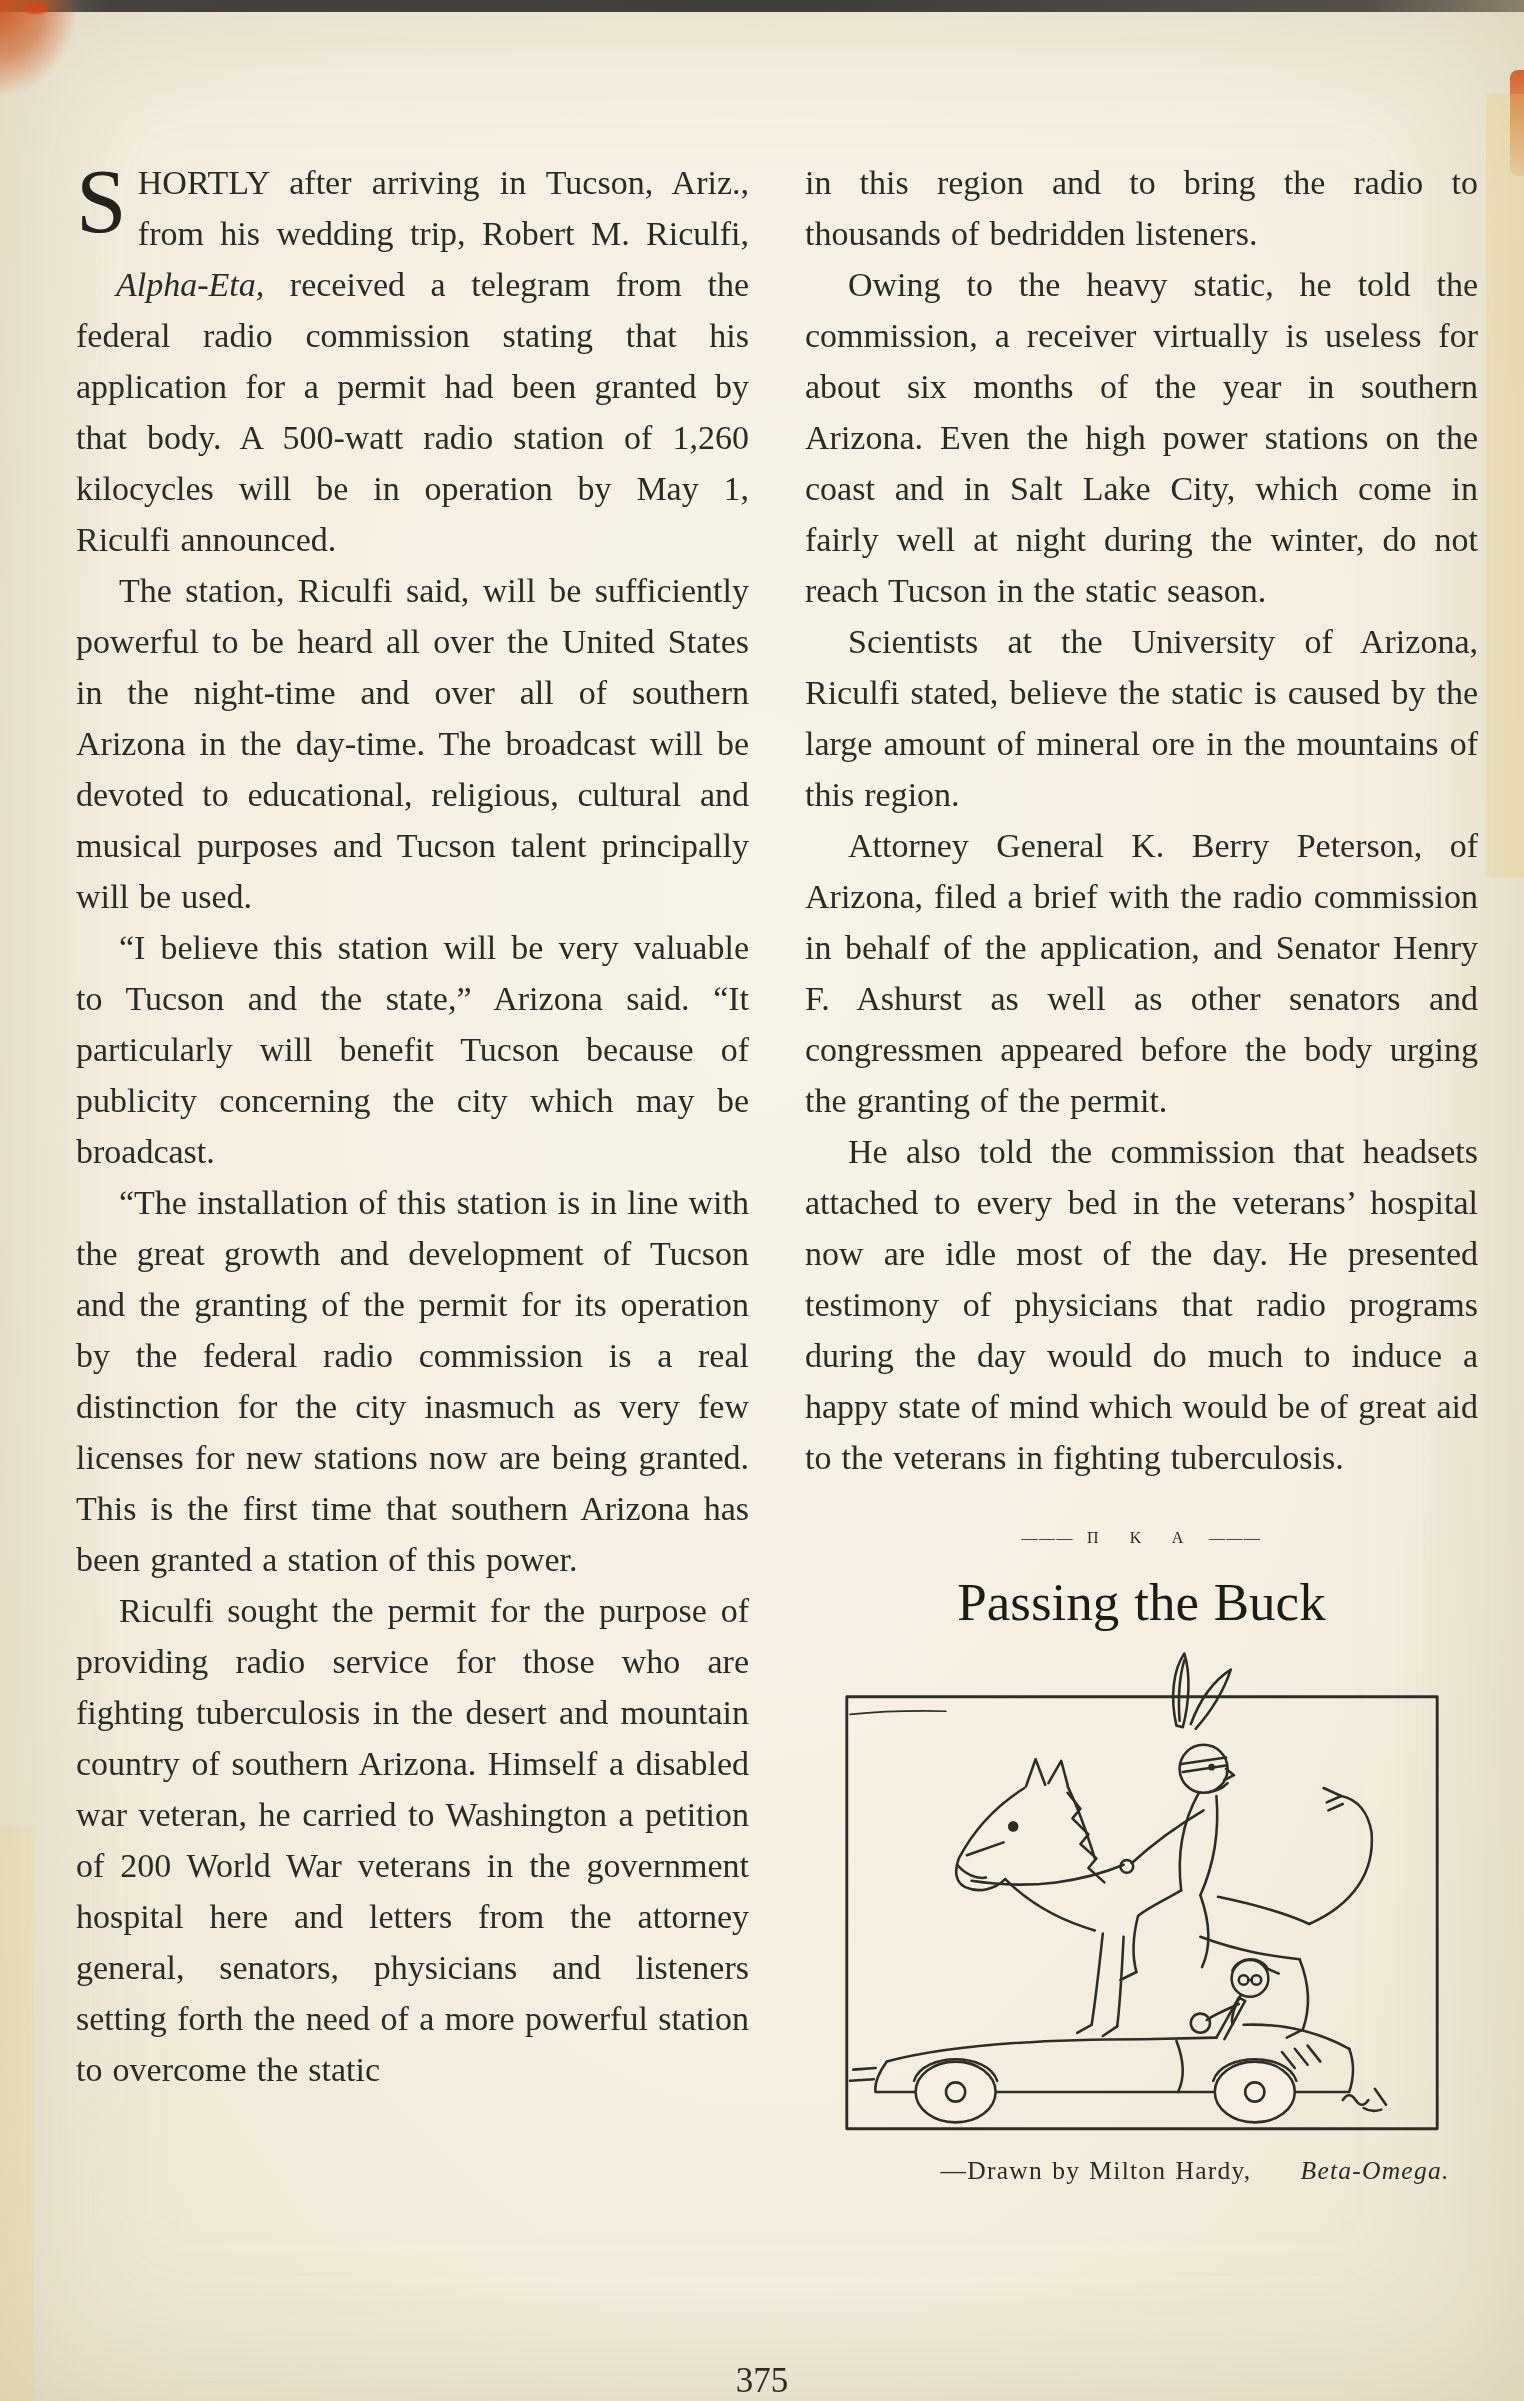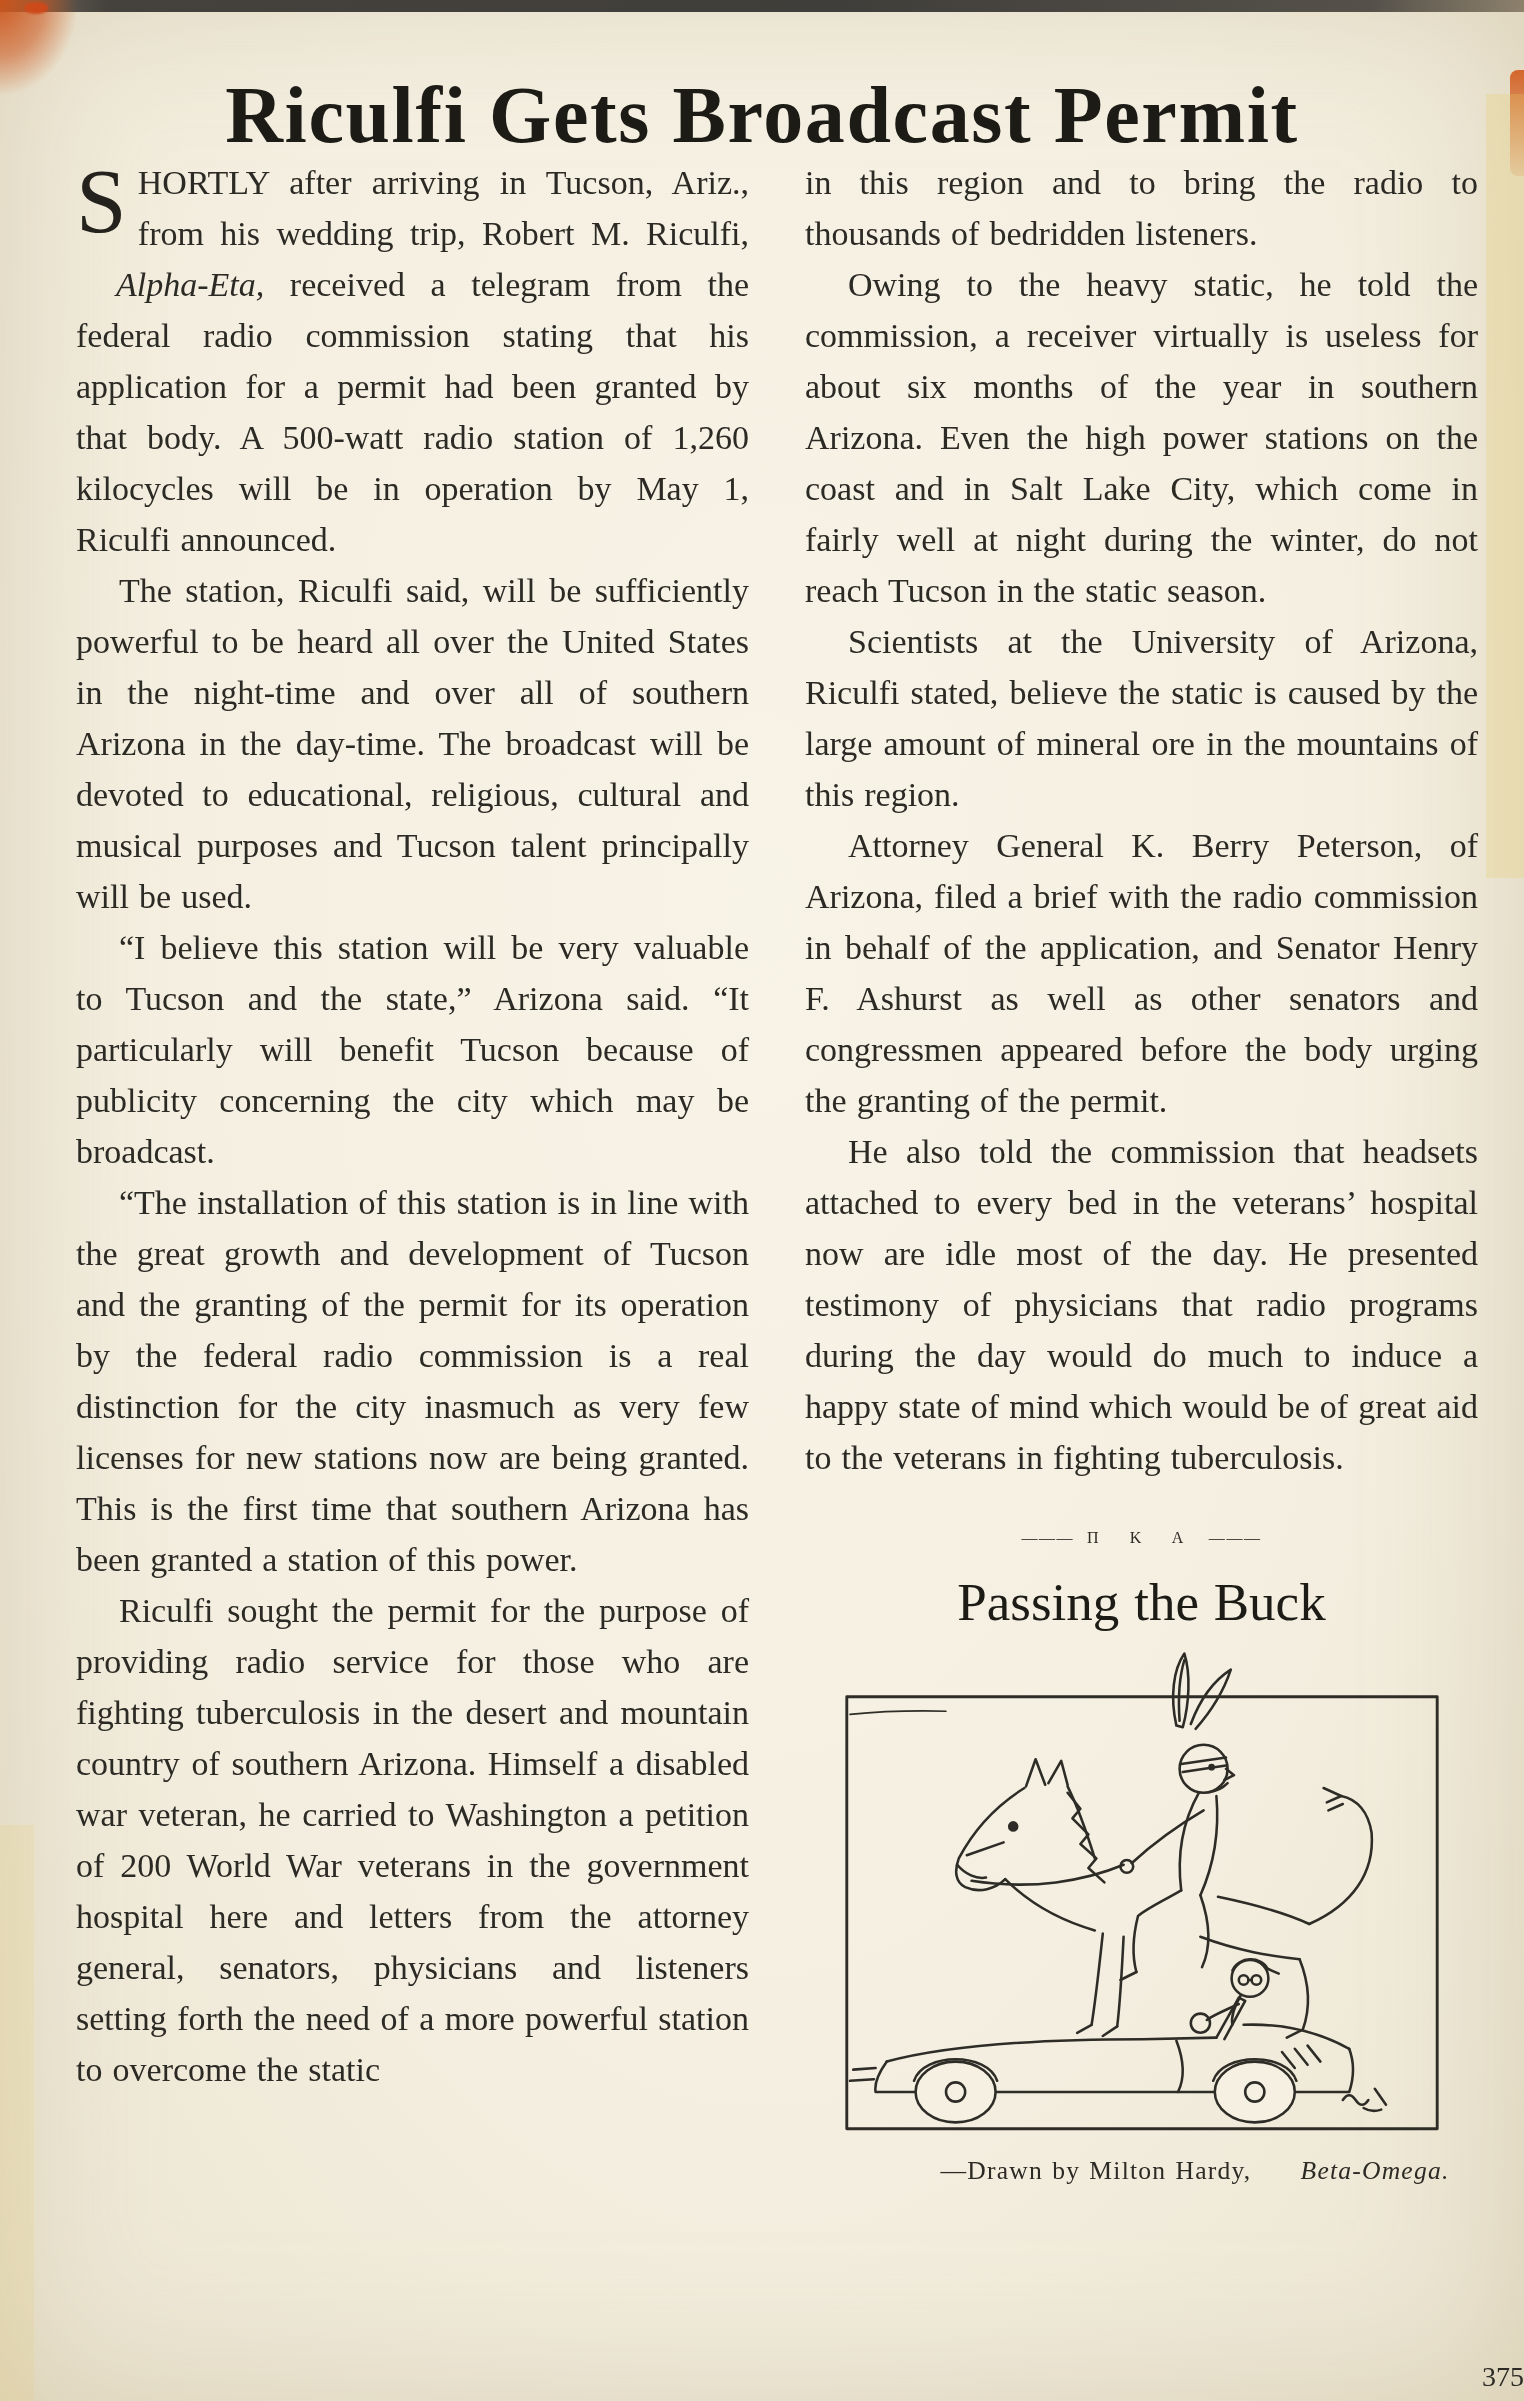--- a/index.html
+++ b/index.html
@@ -37,35 +37,34 @@
   .ital{font-style:italic;margin-left:40px;}
   
   .divider{margin:29px 0 4.8px 0;text-align:center;font-size:16px;letter-spacing:1.6px;color:#2c2a24;}
   .divider .divlabel{letter-spacing:12.8px;padding:0 12.8px;}
   .subhead{margin:14.4px 0 19px 0;text-align:center;font-size:53px;font-weight:normal;color:#1d1b16;}
   
   .illo{margin:4.8px auto 0 auto;width:616px;position:relative;}
   .illo svg{display:block;}
   .caption{font-size:25.6px;letter-spacing:1.2px;margin-top:8px;text-align:right;padding-left:4.8px;}
   
-  .pageno{position:absolute;top:2361px;left:0;width:100%;text-align:right;font-size:28px;color:#2c2a24;}
+  .pageno{position:absolute;top:2361px;left:0;width:100%;text-align:center;font-size:35px;color:#2c2a24;}
 </style>
 </head>
 <body>
 
 <div class="page">
 
   <div class="scan-topbar"></div>
   <div class="scan-dot"></div>
   <div class="scan-corner"></div>
   <div class="scan-strip-right"></div>
   <div class="scan-band-right"></div>
   <div class="scan-band-left"></div>
 
-  <h1 class="title">Riculfi Gets Broadcast Permit</h1>
 
   <div class="columns">
 
     <div class="col">
       <p class="first"><span class="dropcap">S</span><span>HORTLY after arriving in Tucson, Ariz., from his wedding trip, Robert M. Riculfi, </span><span class="ital">Alpha-Eta,</span><span> received a telegram from the federal radio commission stating that his application for a permit had been granted by that body. A 500-watt radio station of 1,260 kilocycles will be in operation by May 1, Riculfi announced.</span></p>
       <p>The station, Riculfi said, will be sufficiently powerful to be heard all over the United States in the night-time and over all of southern Arizona in the day-time. The broadcast will be devoted to educational, religious, cultural and musical purposes and Tucson talent principally will be used.</p>
       <p>“I believe this station will be very valuable to Tucson and the state,” Arizona said. “It particularly will benefit Tucson because of publicity concerning the city which may be broadcast.</p>
       <p>“The installation of this station is in line with the great growth and development of Tucson and the granting of the permit for its operation by the federal radio commission is a real distinction for the city inasmuch as very few licenses for new stations now are being granted. This is the first time that southern Arizona has been granted a station of this power.</p>
       <p>Riculfi sought the permit for the purpose of providing radio service for those who are fighting tuberculosis in the desert and mountain country of southern Arizona. Himself a disabled war veteran, he carried to Washington a petition of 200 World War veterans in the government hospital here and letters from the attorney general, senators, physicians and listeners setting forth the need of a more powerful station to overcome the static</p>
     </div>

